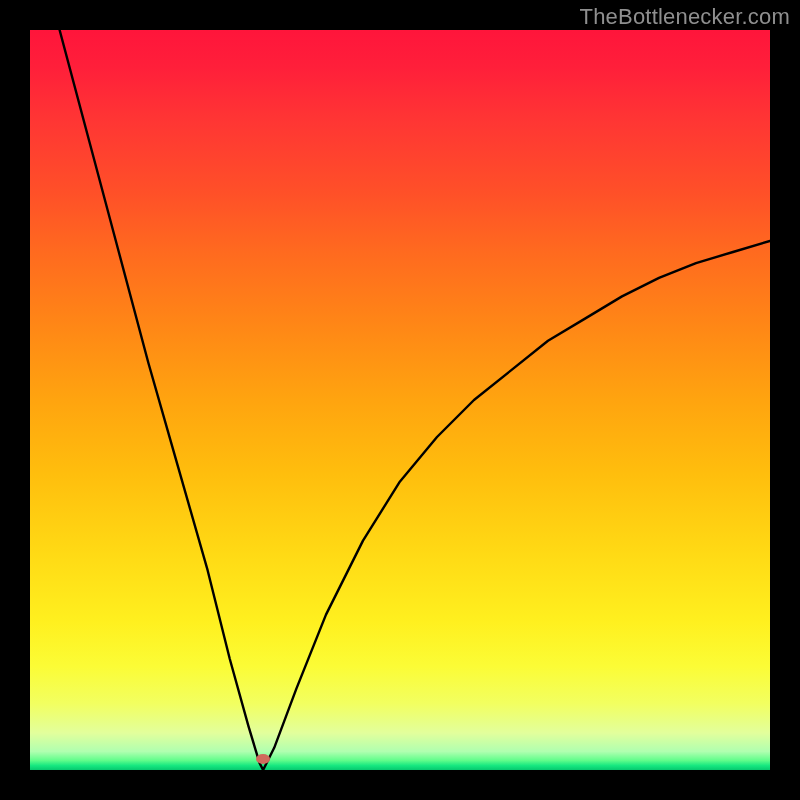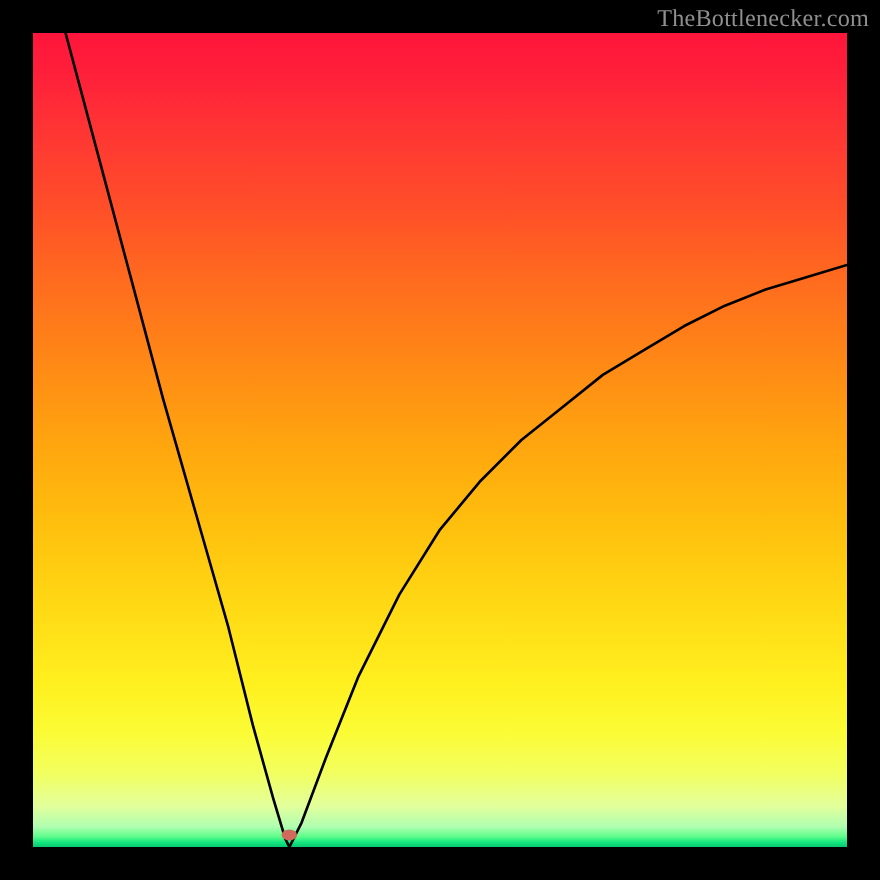--- a/index.html
+++ b/index.html
@@ -43,21 +43,21 @@
   .marker {
     position: absolute;
     width: 14px; height: 10px;
     background: #d06a5c;
     border-radius: 50%;
     transform: translate(-50%, -50%);
   }
   .watermark {
     position: absolute;
     top: 4px; right: 10px;
-    font-family: Liberation Serif, serif;
+    font-family: Liberation Sans, sans-serif;
     font-size: 22px;
     color: #8f8f8f;
     letter-spacing: 0.2px;
   }
 </style>
 </head>
 <body>
 
 <div class="frame">
   <div class="watermark">TheBottlenecker.com</div>

